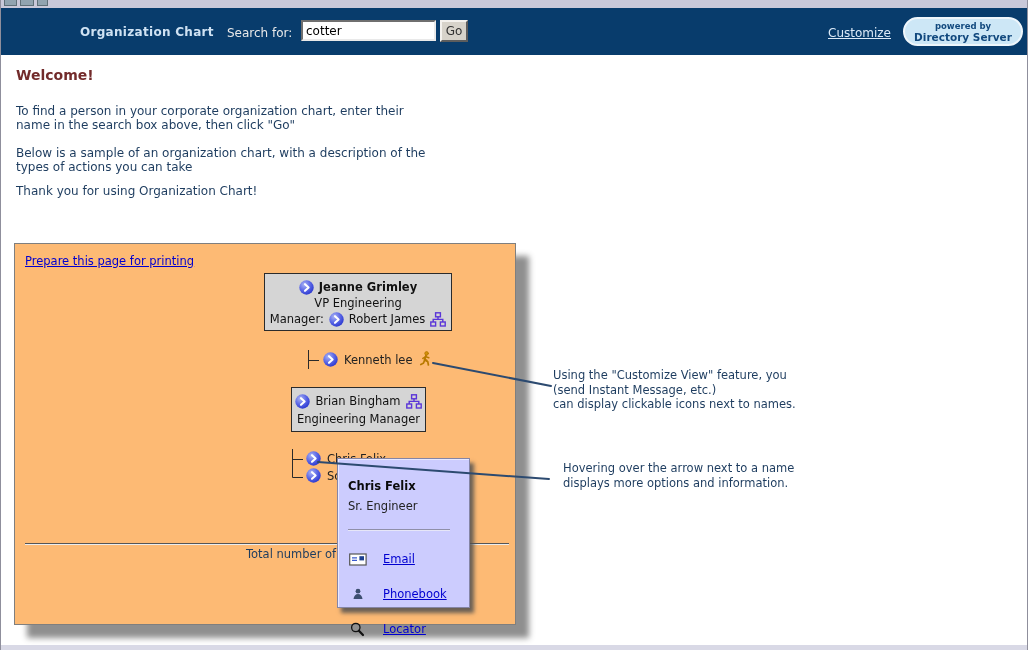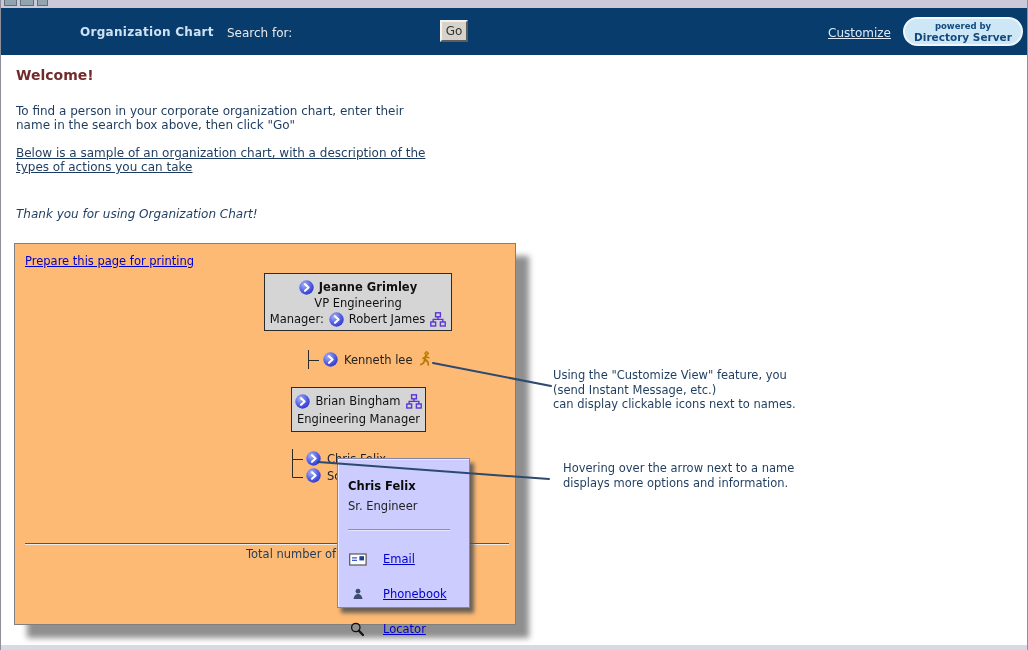--- a/index.html
+++ b/index.html
@@ -26,21 +26,21 @@
     border:2px solid; border-color:#f4f2ee #5d5d5d #5d5d5d #f4f2ee; font-family:inherit; font-size:12px; color:#333; line-height:16px; }
   .customize { position:absolute; left:827px; top:18px; font-size:12px; color:#dceaf8; text-decoration:underline; cursor:pointer; }
   .badge { position:absolute; left:902px; top:9px; width:120px; height:29px; background:#cde7f6;
     border:2px solid #eef6fb; border-radius:15px; text-align:center; padding-top:2px; }
   .badge .l1 { font-size:8.5px; font-weight:bold; color:#12497e; line-height:10px; }
   .badge .l2 { font-size:10.5px; font-weight:bold; color:#12497e; line-height:12px; }
 
   
   .welcome-h { position:absolute; left:16px; top:67px; font-size:14px; font-weight:bold; color:#722b2b; }
   .para { position:absolute; left:16px; font-size:12px; color:#1d3c5f; line-height:14px; }
-  .p1 { top:104px; } .p2 { top:146px;text-decoration:underline; } .p3 { top:207px;font-style:italic; }
+  .p1 { top:104px; } .p2 { top:146px; } .p3 { top:184px; }
 
   
   .panel { position:absolute; left:14px; top:243px; width:502px; height:382px; background:#fdba74;
     border:1px solid #7f7f7f; box-shadow:13px 13px 6px #8f8f8f; z-index:1; }
   .print-link { position:absolute; left:10px; top:10px; font-size:11.5px; color:#0000d0; text-decoration:underline; cursor:pointer; }
   .org-box { position:absolute; background:#d5d5d5; border:1px solid #2b2b2b; text-align:center; font-size:11.5px; color:#111; }
   .org-box .row { display:flex; align-items:center; justify-content:center; gap:5px; }
   .jeanne { left:249px; top:29px; width:188px; height:58px; padding-top:5px; }
   .jeanne .row { height:16px; }
   .brian { left:276px; top:143px; width:135px; height:45px; padding-top:4px; }
@@ -93,20 +93,21 @@
 <div class="top-strip">
   <div class="tool-btn" style="left:4px;width:13px;"></div>
   <div class="tool-btn" style="left:20px;width:14px;"></div>
   <div class="tool-btn" style="left:37px;width:11px;"></div>
 </div>
 <div class="bottom-strip"></div>
 
 <div class="header">
   <div class="hdr-title">Organization Chart</div>
   <div class="hdr-search-label">Search for:</div>
+  <input class="hdr-input" type="text" value="cotter" style="">
   <button class="go-btn">Go</button>
   <a class="customize">Customize</a>
   <div class="badge">
     <div class="l1">powered by</div>
     <div class="l2">Directory Server</div>
   </div>
 </div>
 
 <div class="welcome-h">Welcome!</div>
 <div class="para p1">

